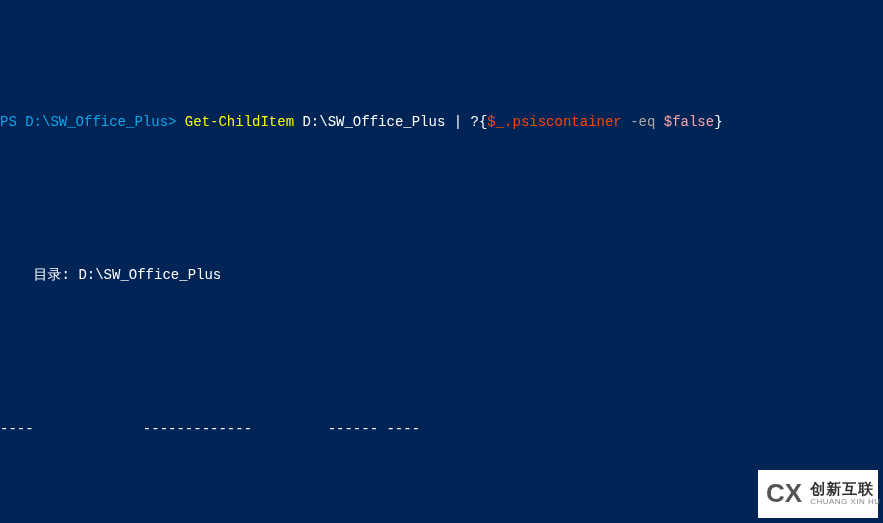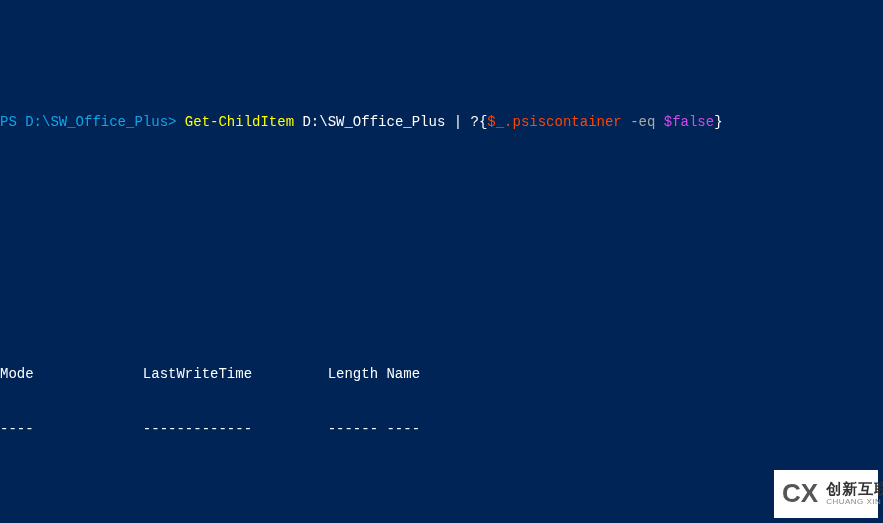--- a/index.html
+++ b/index.html
@@ -37,40 +37,40 @@
     }
     .variable {
       color: #ff4500;
       text-align: center;
     }
     .operator {
       color: #a9a9a9;
       margin-top: 44px;
     }
     .bool {
-      color: #d946ef;
+      color: #fca5a5;
     }
     .bracket {
       color: #ffffff;
     }
     .dirlabel {
       color: #ffffff;
     }
     .header {
       color: #ffffff;
     }
     .spacer {
       height: 13px;
     }
     .logo {
       position: absolute;
       bottom: 5px;
       right: 5px;
       background: #ffffff;
-      width: 104px;
+      width: 120px;
       height: 48px;
       display: flex;
       align-items: center;
       padding: 12px 8px;
       color: #333;
     }
     .logo-icon {
       font-size: 26px;
       font-weight: bold;
       color: #555;
@@ -97,23 +97,23 @@
   </style>
 </head>
 <body>
 
 
 
 <div class="terminal">
   <div class="line"><span class="prompt">PS D:\SW_Office_Plus&gt; </span><span class="cmdlet">Get-ChildItem</span><span class="argument"> D:\SW_Office_Plus </span><span class="bracket">| ?{</span><span class="variable">$_.psiscontainer</span><span class="operator"> -eq </span><span class="bool">$false</span><span class="bracket">}</span></div>
   <div class="spacer"></div>
   <div class="spacer"></div>
+  <div class="line dirlabel">    目录: D:\SW_Office_Plus</div>
   <div class="spacer"></div>
   <div class="spacer"></div>
-  <div class="line header" id="hdr1">Mode             LastWriteTime         Length Name</div>
   <div class="line header" id="sep1">----             -------------         ------ ----</div>
   
   
   
   
   
   
   
   
   

